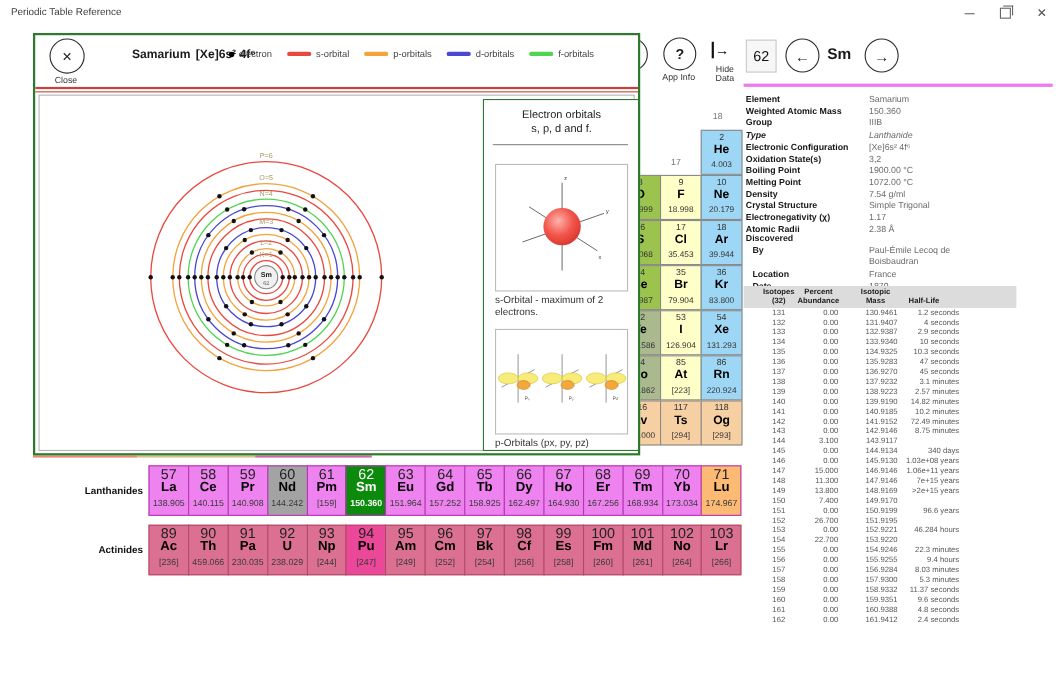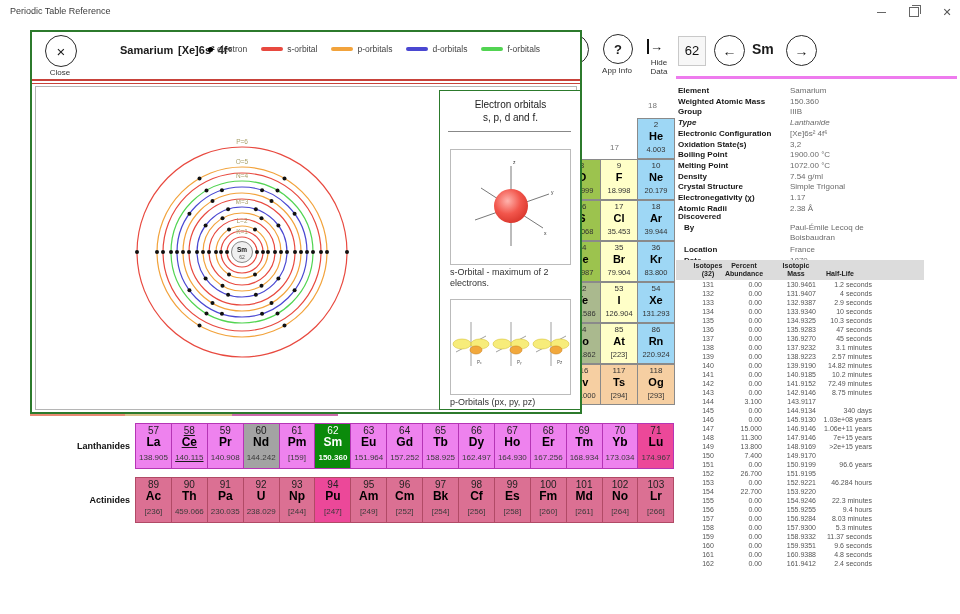--- a/index.html
+++ b/index.html
@@ -66,21 +66,21 @@
   .pt-num{display:block;font-size:8px;color:#333;line-height:10px;margin-top:1px}
   .pt-sym{display:block;font-size:11px;font-weight:bold;color:#000;line-height:12px}
   .pt-mass{display:block;font-size:7.5px;color:#333;line-height:9px;margin-top:3px}
   .pt-colhead{position:absolute;font-size:8px;color:#777;z-index:1}
   .edge-strip{position:absolute;top:411px;height:5px;z-index:1}
   
   .series-label{font-size:9px;font-weight:bold;color:#111;text-align:right;width:110px}
   .series-row{display:flex;z-index:2}
   .ecell{width:36.9px;height:46px;box-sizing:border-box;margin-left:-1px;text-align:center;overflow:hidden}
   .ecell:first-child{margin-left:0}
-  .e-num{display:block;font-size:10px;color:#222;line-height:11px;margin-top:1px}
+  .e-num{display:block;font-size:13px;color:#222;line-height:11px;margin-top:1px}
   .e-sym{display:block;font-size:12px;font-weight:bold;color:#000;line-height:13px}
   .e-mass{display:block;font-size:8px;color:#3a3a3a;line-height:10px;margin-top:4px}
   .ecell.selected .e-num,.ecell.selected .e-sym,.ecell.selected .e-mass{color:#fff}
   .ecell.selected .e-mass{font-weight:bold}
   svg text{font-family:"Liberation Sans",sans-serif}
 </style>
 </head>
 <body>
 
 <div class="abs titlebar-text">Periodic Table Reference</div>
@@ -664,21 +664,21 @@
     </div>
   </div>
 
 <div class="abs series-label" style="left:20px;top:441px">Lanthanides</div>
 <div class="abs series-row" style="left:135px;top:423px" id="lanthanides-cells">
     <div class="ecell" style="background: rgb(238, 130, 238); border: 1px solid rgb(181, 53, 181);">
       <span class="e-num">57</span>
       <span class="e-sym">La</span>
       <span class="e-mass">138.905</span>
     </div>
-    <div class="ecell" style="background: rgb(238, 130, 238); border: 1px solid rgb(181, 53, 181); text-decoration: underline;">
+    <div class="ecell" style="background: rgb(238, 130, 238); border: 1px solid rgb(181, 53, 181);">
       <span class="e-num">58</span>
       <span class="e-sym">Ce</span>
       <span class="e-mass">140.115</span>
     </div>
     <div class="ecell" style="background: rgb(238, 130, 238); border: 1px solid rgb(181, 53, 181);">
       <span class="e-num">59</span>
       <span class="e-sym">Pr</span>
       <span class="e-mass">140.908</span>
     </div>
     <div class="ecell" style="background: #a3a3a3; border: 1px solid rgb(181, 53, 181);">
@@ -729,21 +729,21 @@
     <div class="ecell" style="background: rgb(238, 130, 238); border: 1px solid rgb(181, 53, 181);">
       <span class="e-num">69</span>
       <span class="e-sym">Tm</span>
       <span class="e-mass">168.934</span>
     </div>
     <div class="ecell" style="background: rgb(238, 130, 238); border: 1px solid rgb(181, 53, 181);">
       <span class="e-num">70</span>
       <span class="e-sym">Yb</span>
       <span class="e-mass">173.034</span>
     </div>
-    <div class="ecell" style="background: #ec4899; border: 1px solid rgb(181, 53, 181);">
+    <div class="ecell" style="background: #fdba74; border: 1px solid rgb(181, 53, 181);">
       <span class="e-num">71</span>
       <span class="e-sym">Lu</span>
       <span class="e-mass">174.967</span>
     </div>
   </div>
 <div class="abs series-label" style="left:20px;top:495px">Actinides</div>
 <div class="abs series-row" style="left:135px;top:477px" id="actinides-cells">
     <div class="ecell" style="background: rgb(219, 112, 147); border: 1px solid rgb(177, 74, 102);">
       <span class="e-num">89</span>
       <span class="e-sym">Ac</span>

